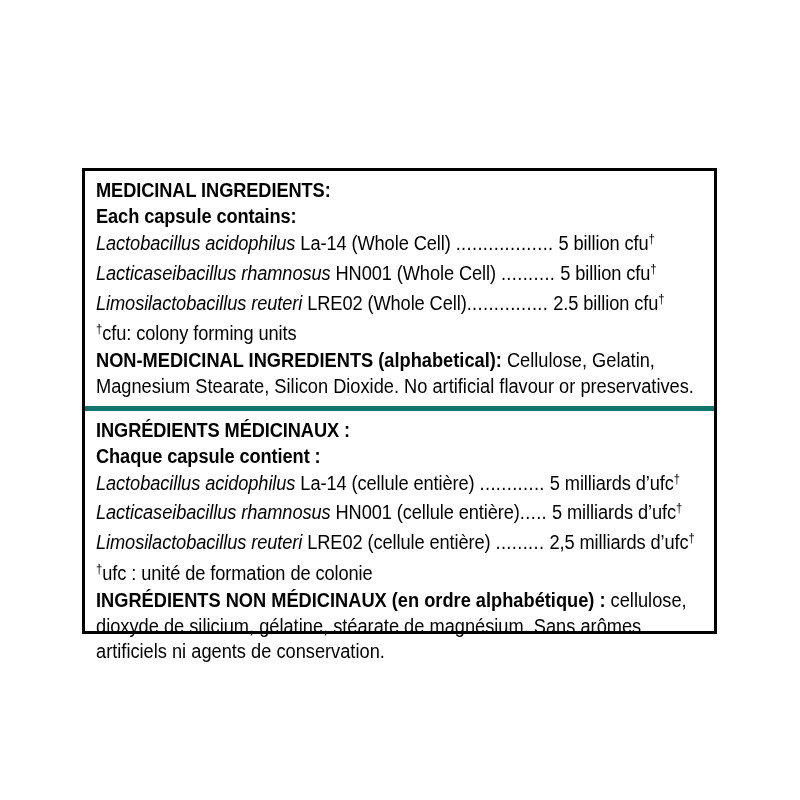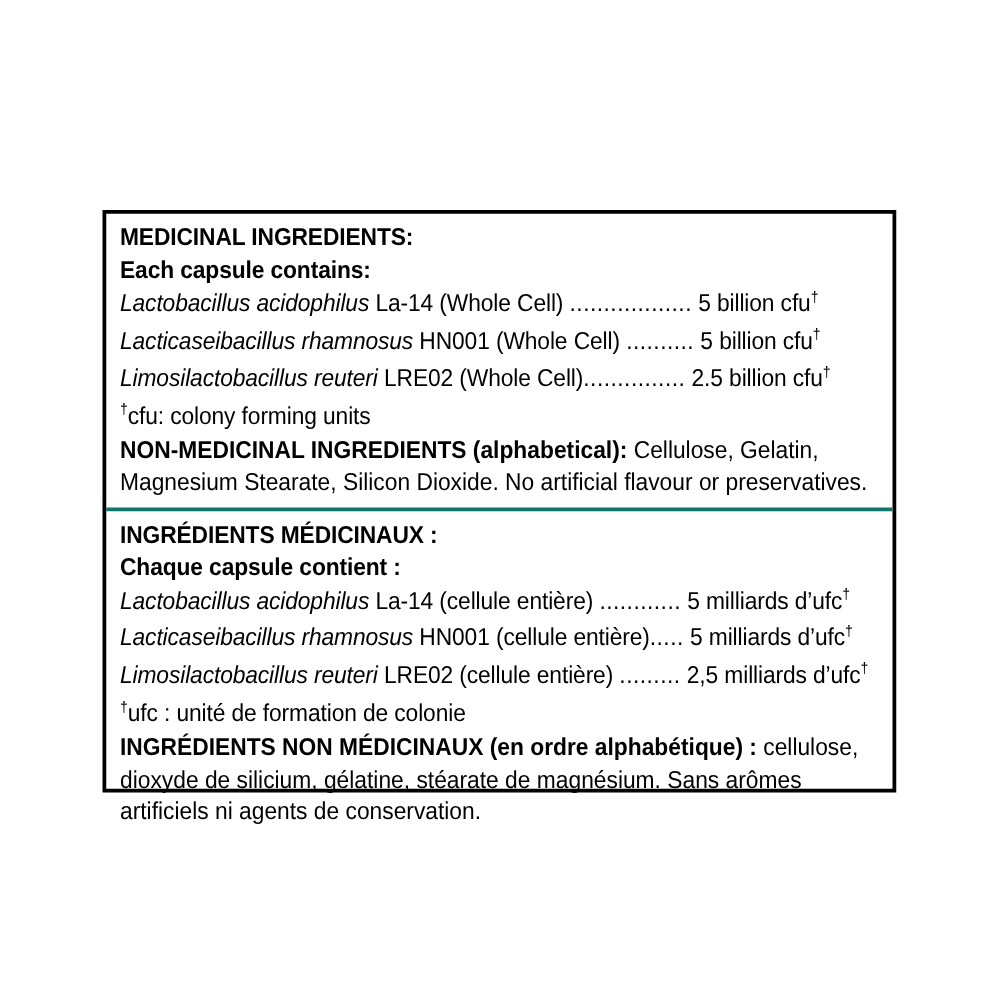--- a/index.html
+++ b/index.html
@@ -25,21 +25,21 @@
     border: 3px solid #000000;
     box-sizing: border-box;
     background: #ffffff;
   }
 
   .section {
     padding: 6px 10px 6px 11px;
     box-sizing: border-box;
   }
   .section-en {
-    border-bottom: 3px solid #0f766e;
+    border-bottom: 5px solid #0f766e;
   }
 
   
   .ln {
     display: block;
     white-space: nowrap;
     font-size: 19.5px;
     line-height: 29.8px;
     letter-spacing: -0.1px;
     transform: scaleX(0.935);

